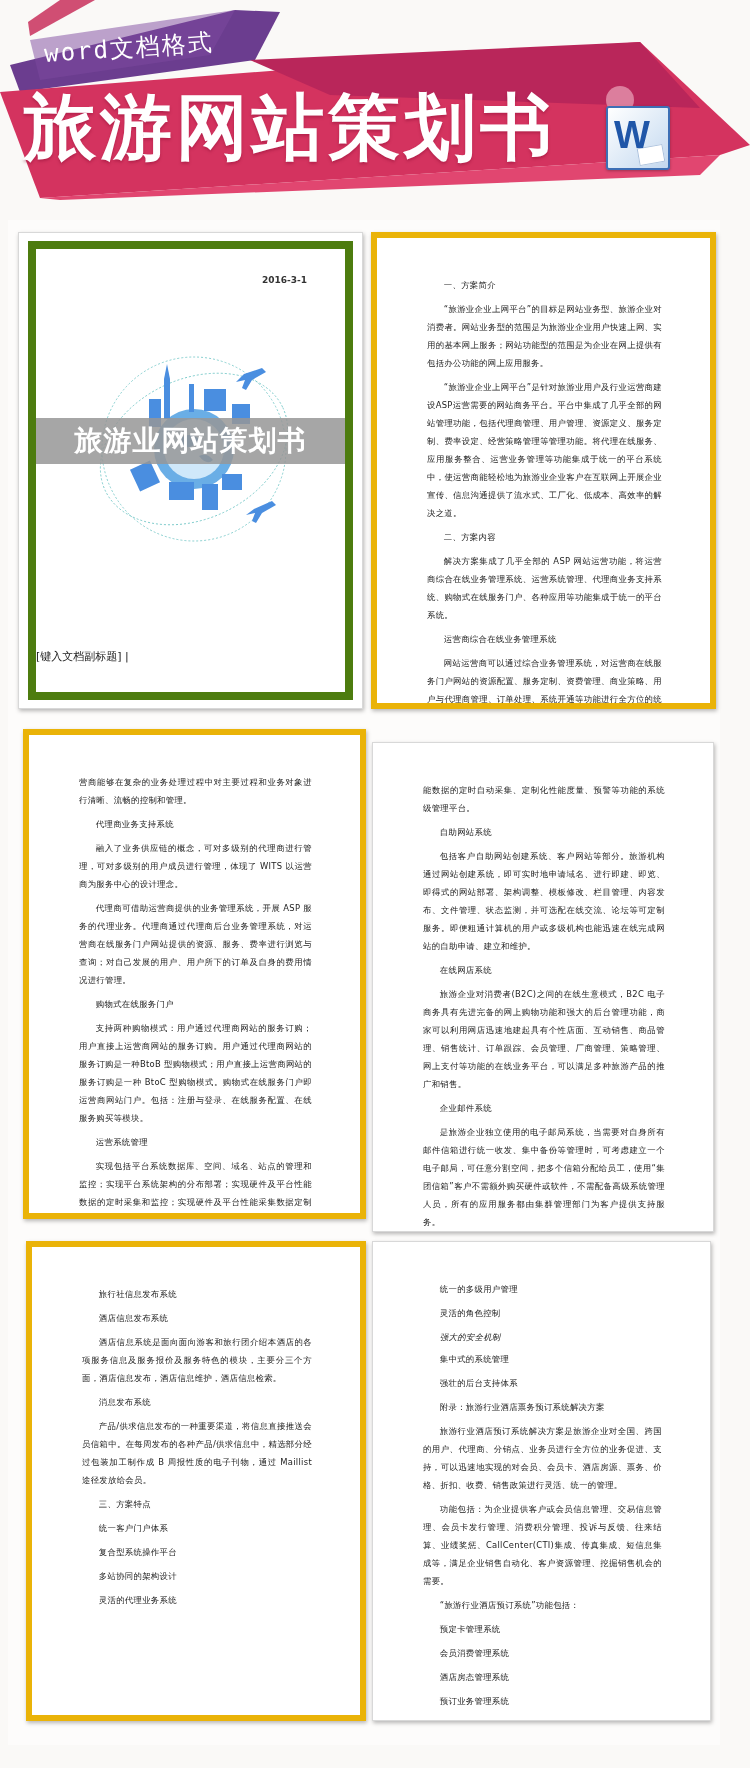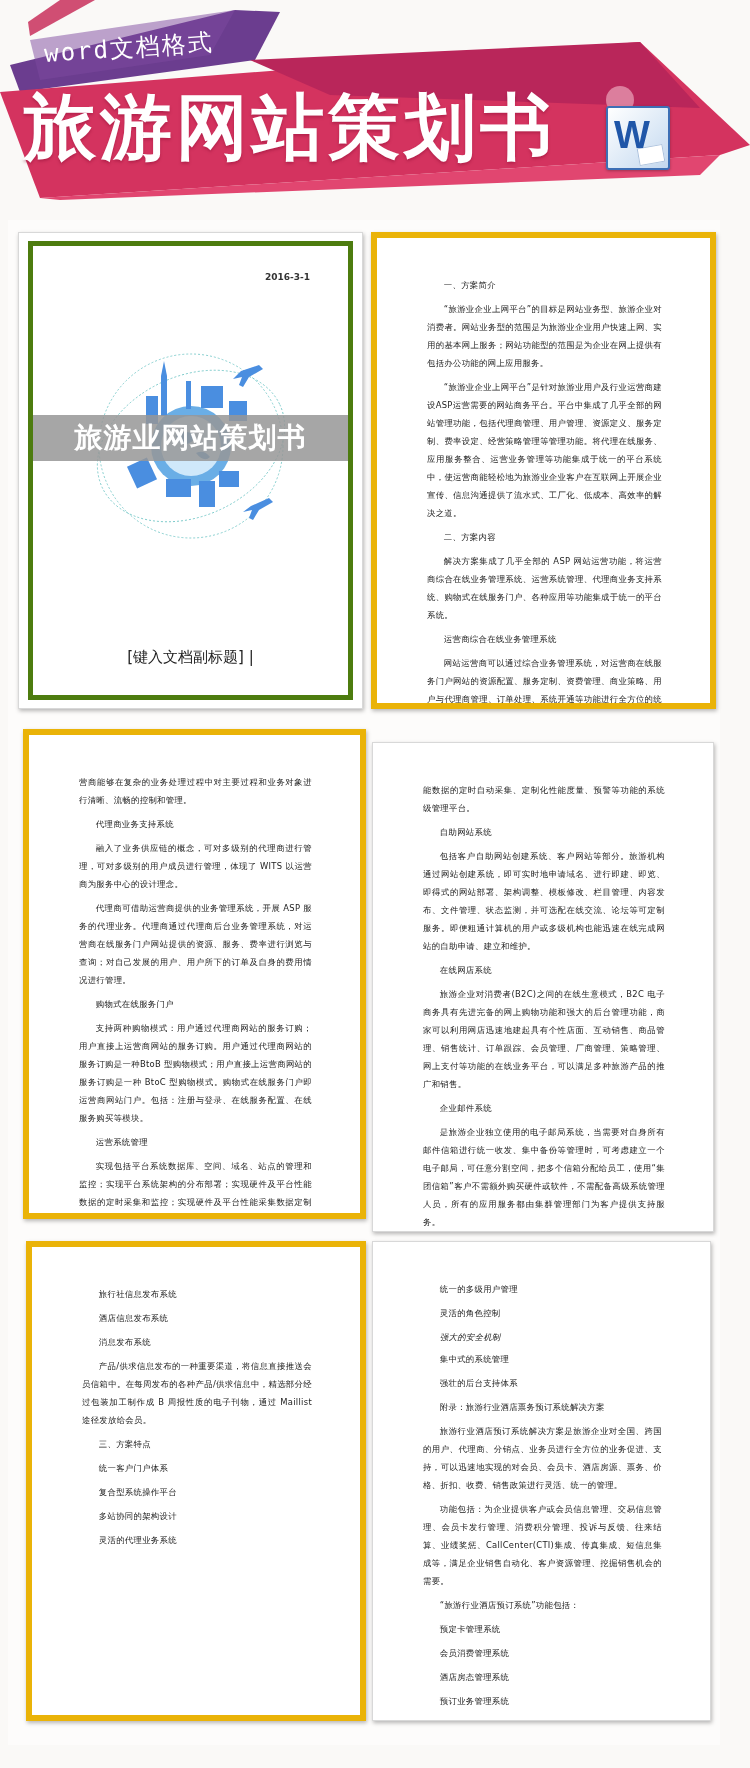--- a/index.html
+++ b/index.html
@@ -49,40 +49,40 @@
   .page {
     position: absolute; background: #fff;
     box-shadow: 1px 2px 4px rgba(0,0,0,0.28);
     overflow: hidden;
   }
   .page.gold { border: 6px solid #eab308; }
   .page.grey { border: 1px solid #d8d8d8; }
   
   .cover-frame {
     position: absolute; left: 9px; top: 8px; right: 9px; bottom: 8px;
-    border: 5px solid #4d7c0f; background: #fff; padding-left: 40px;
+    border: 8px solid #4d7c0f; background: #fff; padding-left: 40px;
   }
   .cover-date {
     position: absolute; right: 38px; top: 26px;
     font-size: 9px; color: #333; font-weight: bold;
   }
   .globe {
     position: absolute; left: 58px; top: 95px; width: 200px; height: 200px;
   }
   .cover-band {
     position: absolute; left: 0; right: 0; top: 169px; height: 46px;
     background: rgba(150,150,150,0.85);
     display: flex; align-items: center; justify-content: center;
   }
   .cover-title {
     color: #fff; font-size: 28px; font-weight: bold; letter-spacing: 1px;
   }
   .cover-subtitle {
-    position: absolute; left: 0; right: 0; bottom: 28px; text-align: center;
-    font-size: 15px; color: #222;
+    position: absolute; left: 0; right: 0; bottom: 28px; 
+    font-size: 11px; color: #222;
   }
   
   .content {
     position: absolute; left: 50px; right: 48px; top: 38px;
     font-size: 8.4px; line-height: 18px; color: #222;
     font-family: "DejaVu Sans", sans-serif;
     letter-spacing: 0.3px;
   }
   .content .h { text-indent: 2em; margin-bottom: 4px; }
 </style>
@@ -174,20 +174,21 @@
         <div class="p" style="text-indent: 2em; margin-bottom: 6px; text-align: justify;">旅游企业对消费者(B2C)之间的在线生意模式，B2C 电子商务具有先进完备的网上购物功能和强大的后台管理功能，商家可以利用网店迅速地建起具有个性店面、互动销售、商品管理、销售统计、订单跟踪、会员管理、厂商管理、策略管理、网上支付等功能的在线业务平台，可以满足多种旅游产品的推广和销售。</div>
         <div class="h" style="text-indent: 2em; margin-bottom: 6px;">企业邮件系统</div>
         <div class="p" style="text-indent: 2em; margin-bottom: 6px; text-align: justify;">是旅游企业独立使用的电子邮局系统，当需要对自身所有邮件信箱进行统一收发、集中备份等管理时，可考虑建立一个电子邮局，可任意分割空间，把多个信箱分配给员工，使用“集团信箱”客户不需额外购买硬件或软件，不需配备高级系统管理人员，所有的应用服务都由集群管理部门为客户提供支持服务。</div>
       </div>
   </div>
 
   <div class="page gold" style="left:18px; top:1021px; width:340px; height:480px;">
     <div class="content" id="pg3">
         <div class="h" style="text-indent: 2em; margin-bottom: 6px;">旅行社信息发布系统</div>
         <div class="h" style="text-indent: 2em; margin-bottom: 6px;">酒店信息发布系统</div>
+        <div class="p" style="text-indent: 2em; margin-bottom: 6px; text-align: justify;">酒店信息系统是面向面向游客和旅行团介绍本酒店的各项服务信息及服务报价及服务特色的模块，主要分三个方面，酒店信息发布，酒店信息维护，酒店信息检索。</div>
         <div class="h" style="text-indent: 2em; margin-bottom: 6px;">消息发布系统</div>
         <div class="p" style="text-indent: 2em; margin-bottom: 6px; text-align: justify;">产品/供求信息发布的一种重要渠道，将信息直接推送会员信箱中。在每周发布的各种产品/供求信息中，精选部分经过包装加工制作成 B 周报性质的电子刊物，通过 Maillist 途径发放给会员。</div>
         <div class="h" style="text-indent: 2em; margin-bottom: 6px;">三、方案特点</div>
         <div class="h" style="text-indent: 2em; margin-bottom: 6px;">统一客户门户体系</div>
         <div class="h" style="text-indent: 2em; margin-bottom: 6px;">复合型系统操作平台</div>
         <div class="h" style="text-indent: 2em; margin-bottom: 6px;">多站协同的架构设计</div>
         <div class="h" style="text-indent: 2em; margin-bottom: 6px;">灵活的代理业务系统</div>
       </div>
   </div>
 

